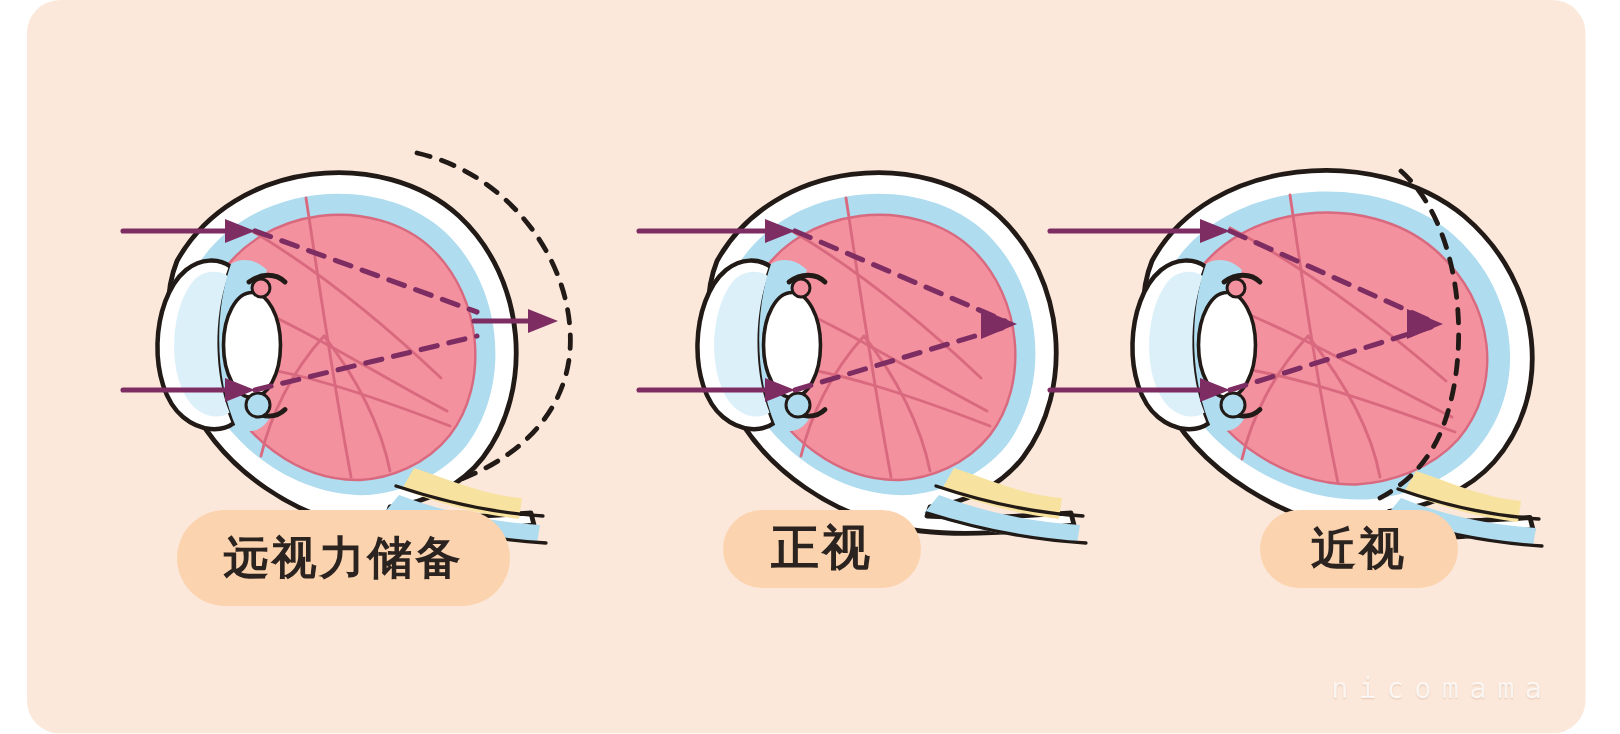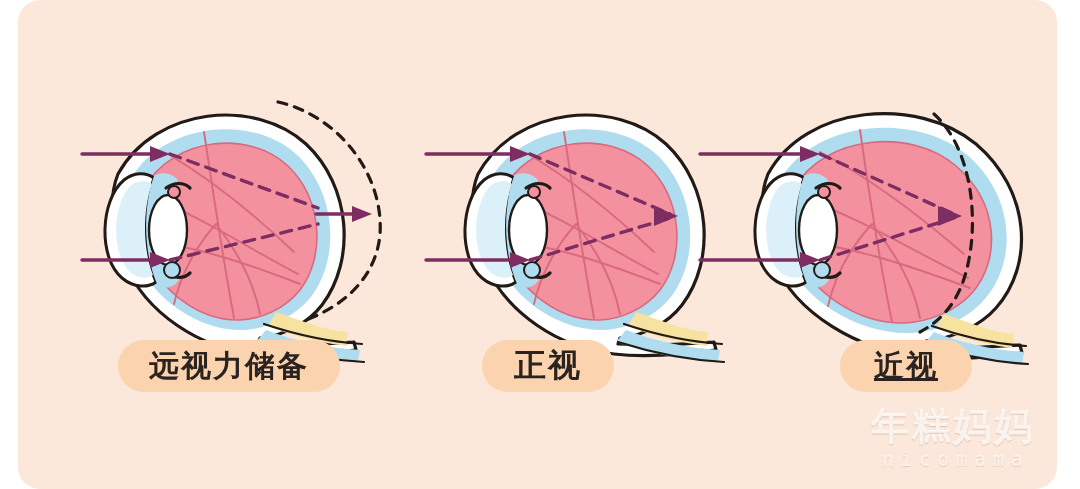--- a/index.html
+++ b/index.html
@@ -41,23 +41,23 @@
     background: #FBD3AE;
     border-radius: 999px;
     display: flex;
     align-items: center;
     justify-content: center;
     color: #2B2320;
     font-family: "DejaVu Sans", "Liberation Sans", sans-serif;
     font-weight: 700;
     letter-spacing: 2px;
   }
-  #pill-0 { left: 100px; top: 340px; width: 222px; height: 52px; font-size: 30px; }
+  #pill-0 { left: 100px; top: 340px; width: 222px; height: 64px; font-size: 30px; }
   #pill-1 { left: 464px; top: 340px; width: 132px; height: 52px; font-size: 32px; }
-  #pill-2 { left: 822px; top: 340px; width: 132px; height: 52px; font-size: 30px; text-decoration: underline; }
+  #pill-2 { left: 822px; top: 340px; width: 132px; height: 52px; font-size: 30px; }
 
   #watermark {
     position: absolute;
     right: 22px;
     bottom: 16px;
     text-align: center;
     user-select: none;
   }
   #watermark .wm-cn {
     font-family: "DejaVu Sans", "Liberation Sans", sans-serif;
@@ -291,18 +291,17 @@
 
     <div class="pill" id="pill-1">
       <span>正视</span>
     </div>
 
     <div class="pill" id="pill-2">
       <span>近视</span>
     </div>
 
     <div id="watermark">
-      <div class="wm-cn">年糕妈妈</div>
       <div class="wm-en">nicomama</div>
     </div>
 
   </div>
 </div>
 
 </body></html>

